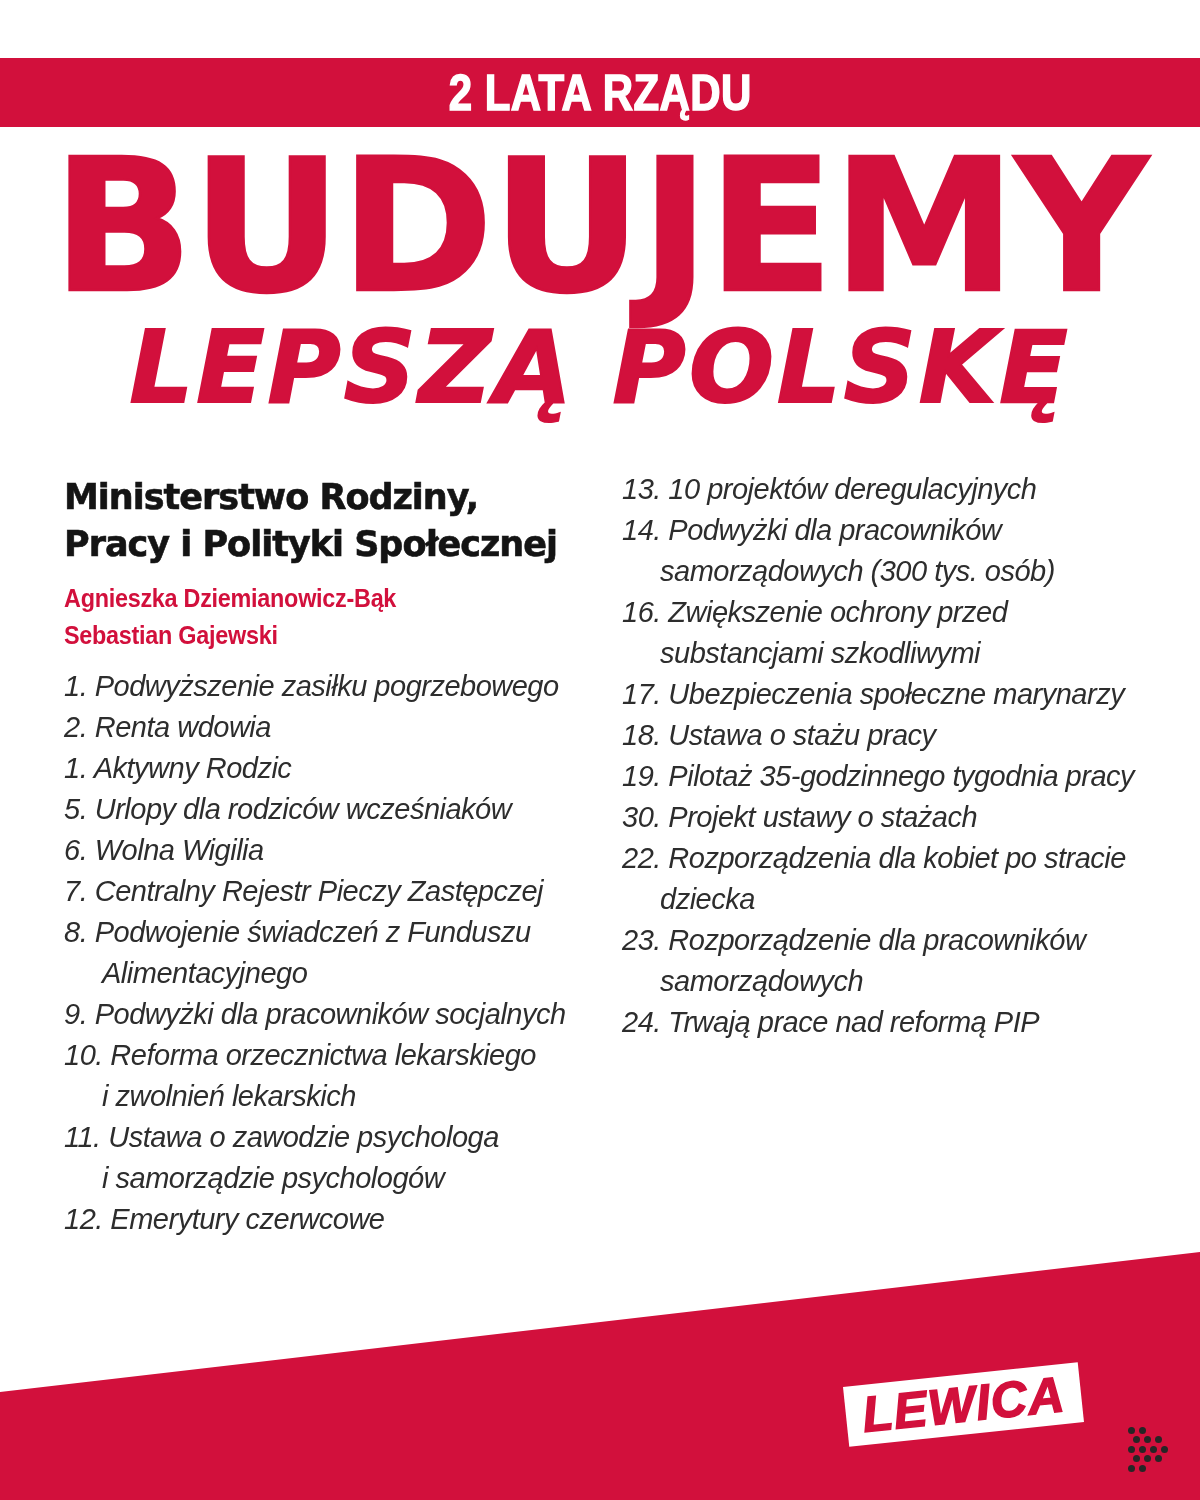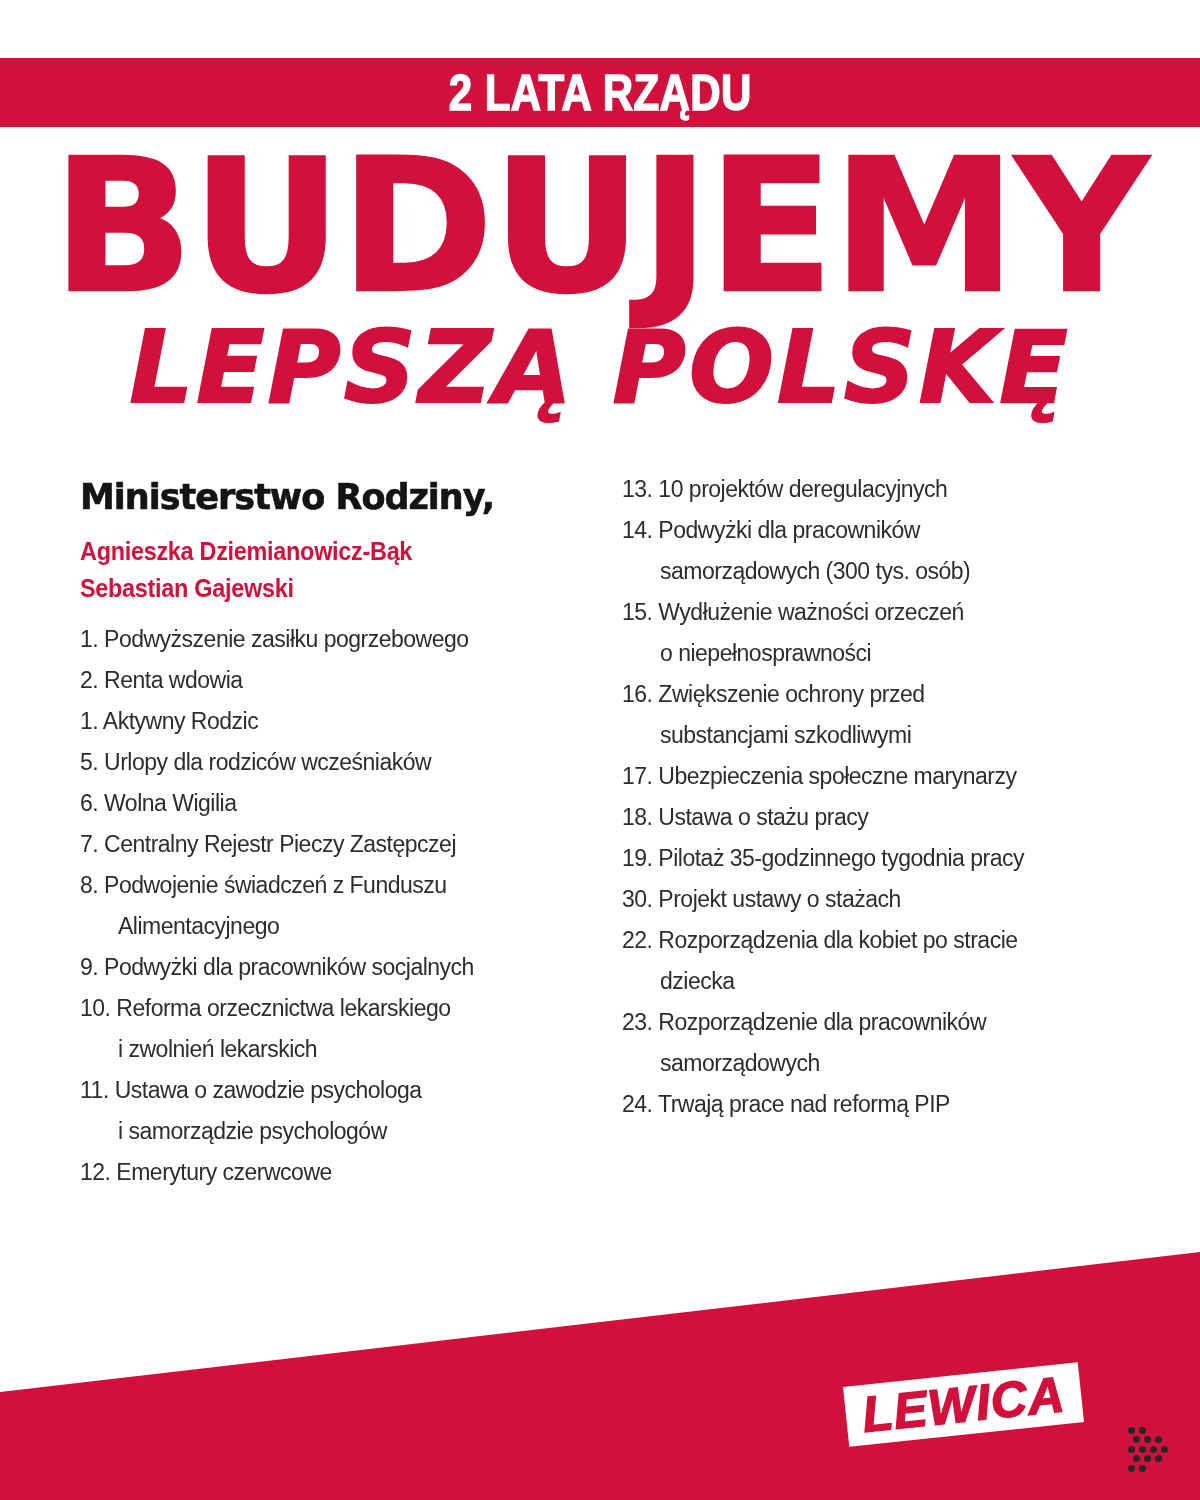--- a/index.html
+++ b/index.html
@@ -25,33 +25,33 @@
   
   .title-line{
     position:absolute;left:0;width:1200px;text-align:center;color:var(--red);
     font-family:"DejaVu Sans","Liberation Sans",sans-serif;font-weight:800;line-height:1;
     white-space:nowrap;
   }
   .title1{top:134px;font-size:184px;letter-spacing:-1px;-webkit-text-stroke:2.5px var(--red);}
   .title2{top:318px;font-size:100px;letter-spacing:3px;font-style:italic;-webkit-text-stroke:2px var(--red);}
   
   .col{position:absolute;}
-  .col-left{left:80px;top:474px;width:545px;}
+  .col-left{left:64px;top:474px;width:545px;}
   .col-right{left:622px;top:469px;width:566px;}
   .ministry{
     font-family:"DejaVu Sans","Liberation Sans",sans-serif;
     font-size:35px;font-weight:800;color:#141414;line-height:47px;
     letter-spacing:-1px;white-space:nowrap;-webkit-text-stroke:0.6px #141414;
   }
   .ministers{
     margin-top:12px;font-size:26px;font-weight:700;color:var(--red);
     line-height:37px;white-space:nowrap;letter-spacing:-0.3px;
     transform:scaleX(.9);transform-origin:left top;
   }
-  .list{font-size:23px;line-height:41px;color:var(--ink);letter-spacing:-0.5px;}
+  .list{font-size:29px;line-height:41px;color:var(--ink);letter-spacing:-0.5px;font-style:italic;}
   .col-left .list{margin-top:12px;}
   .item{white-space:pre-line;padding-left:38px;text-indent:-38px;}
   
   .footer-band{
     position:absolute;left:0;top:1252px;width:100%;height:248px;background:var(--red);
     clip-path:polygon(0 56.5%,100% 0,100% 100%,0 100%);
   }
   
   .lewica-logo{
     position:absolute;left:843px;top:1387px;width:236px;height:60px;background:#ffffff;
@@ -74,20 +74,21 @@
   <div class="top-band">
     <span class="top-band-text">2 LATA RZĄDU</span>
   </div>
 
   <div class="title-line title1">BUDUJEMY</div>
   <div class="title-line title2">LEPSZĄ POLSKĘ</div>
 
   <div class="col col-left">
     <div class="ministry">
       <div>Ministerstwo Rodziny,</div>
+      <div>Pracy i Polityki Społecznej</div>
     </div>
     <div class="ministers">
       <div>Agnieszka Dziemianowicz-Bąk</div>
       <div>Sebastian Gajewski</div>
     </div>
     <div class="list" id="list-left">
         <div class="item">1. Podwyższenie zasiłku pogrzebowego</div>
         <div class="item">2. Renta wdowia</div>
         <div class="item">1. Aktywny Rodzic</div>
         <div class="item">5. Urlopy dla rodziców wcześniaków</div>
@@ -102,22 +103,20 @@
 i samorządzie psychologów</div>
         <div class="item">12. Emerytury czerwcowe</div>
       </div>
   </div>
 
   <div class="col col-right">
     <div class="list" id="list-right">
         <div class="item">13. 10 projektów deregulacyjnych</div>
         <div class="item">14. Podwyżki dla pracowników
 samorządowych (300 tys. osób)</div>
-        <div class="item">15. Wydłużenie ważności orzeczeń
-o niepełnosprawności</div>
         <div class="item">16. Zwiększenie ochrony przed
 substancjami szkodliwymi</div>
         <div class="item">17. Ubezpieczenia społeczne marynarzy</div>
         <div class="item">18. Ustawa o stażu pracy</div>
         <div class="item">19. Pilotaż 35-godzinnego tygodnia pracy</div>
         <div class="item">30. Projekt ustawy o stażach</div>
         <div class="item">22. Rozporządzenia dla kobiet po stracie
 dziecka</div>
         <div class="item">23. Rozporządzenie dla pracowników
 samorządowych</div>

